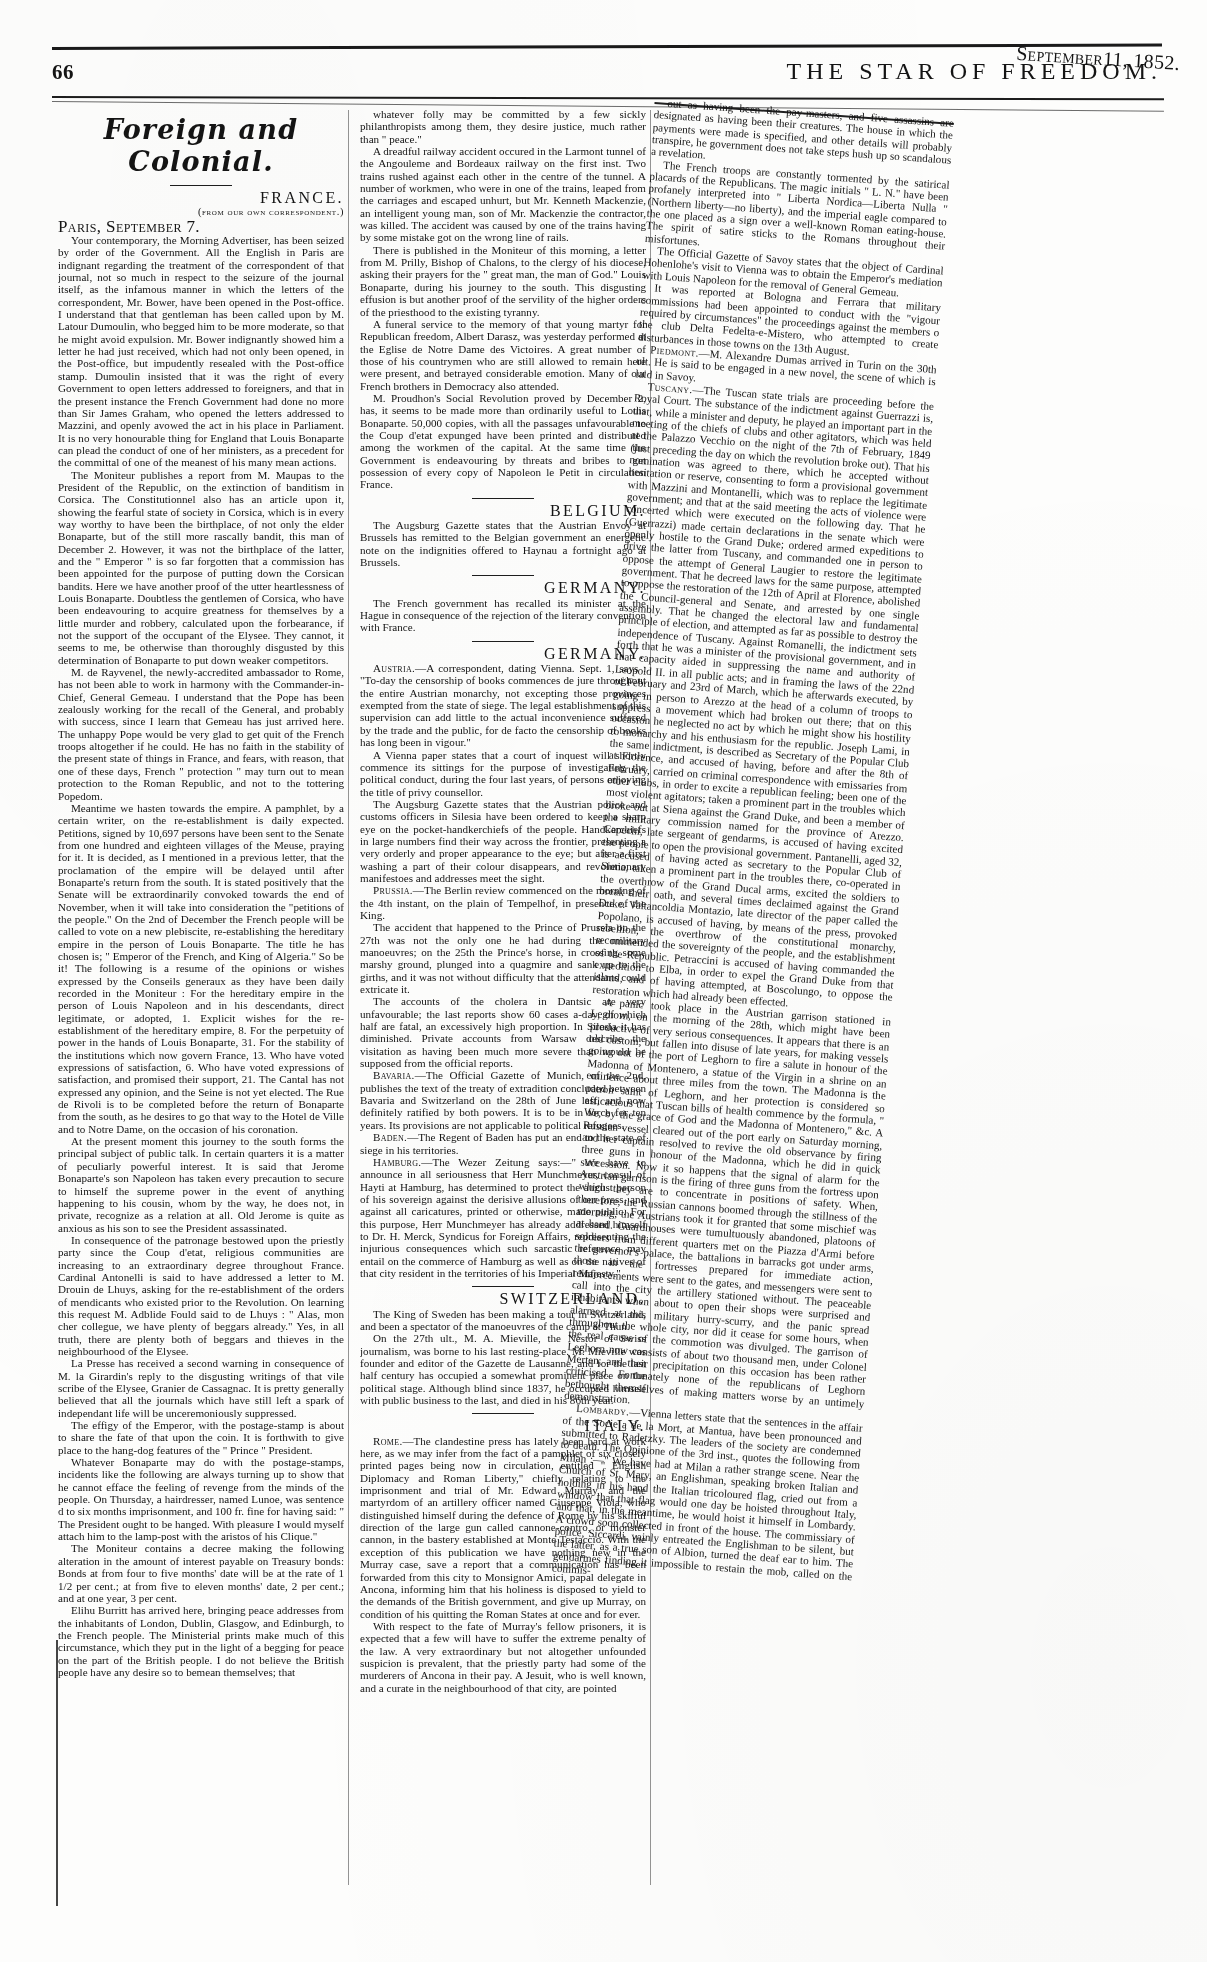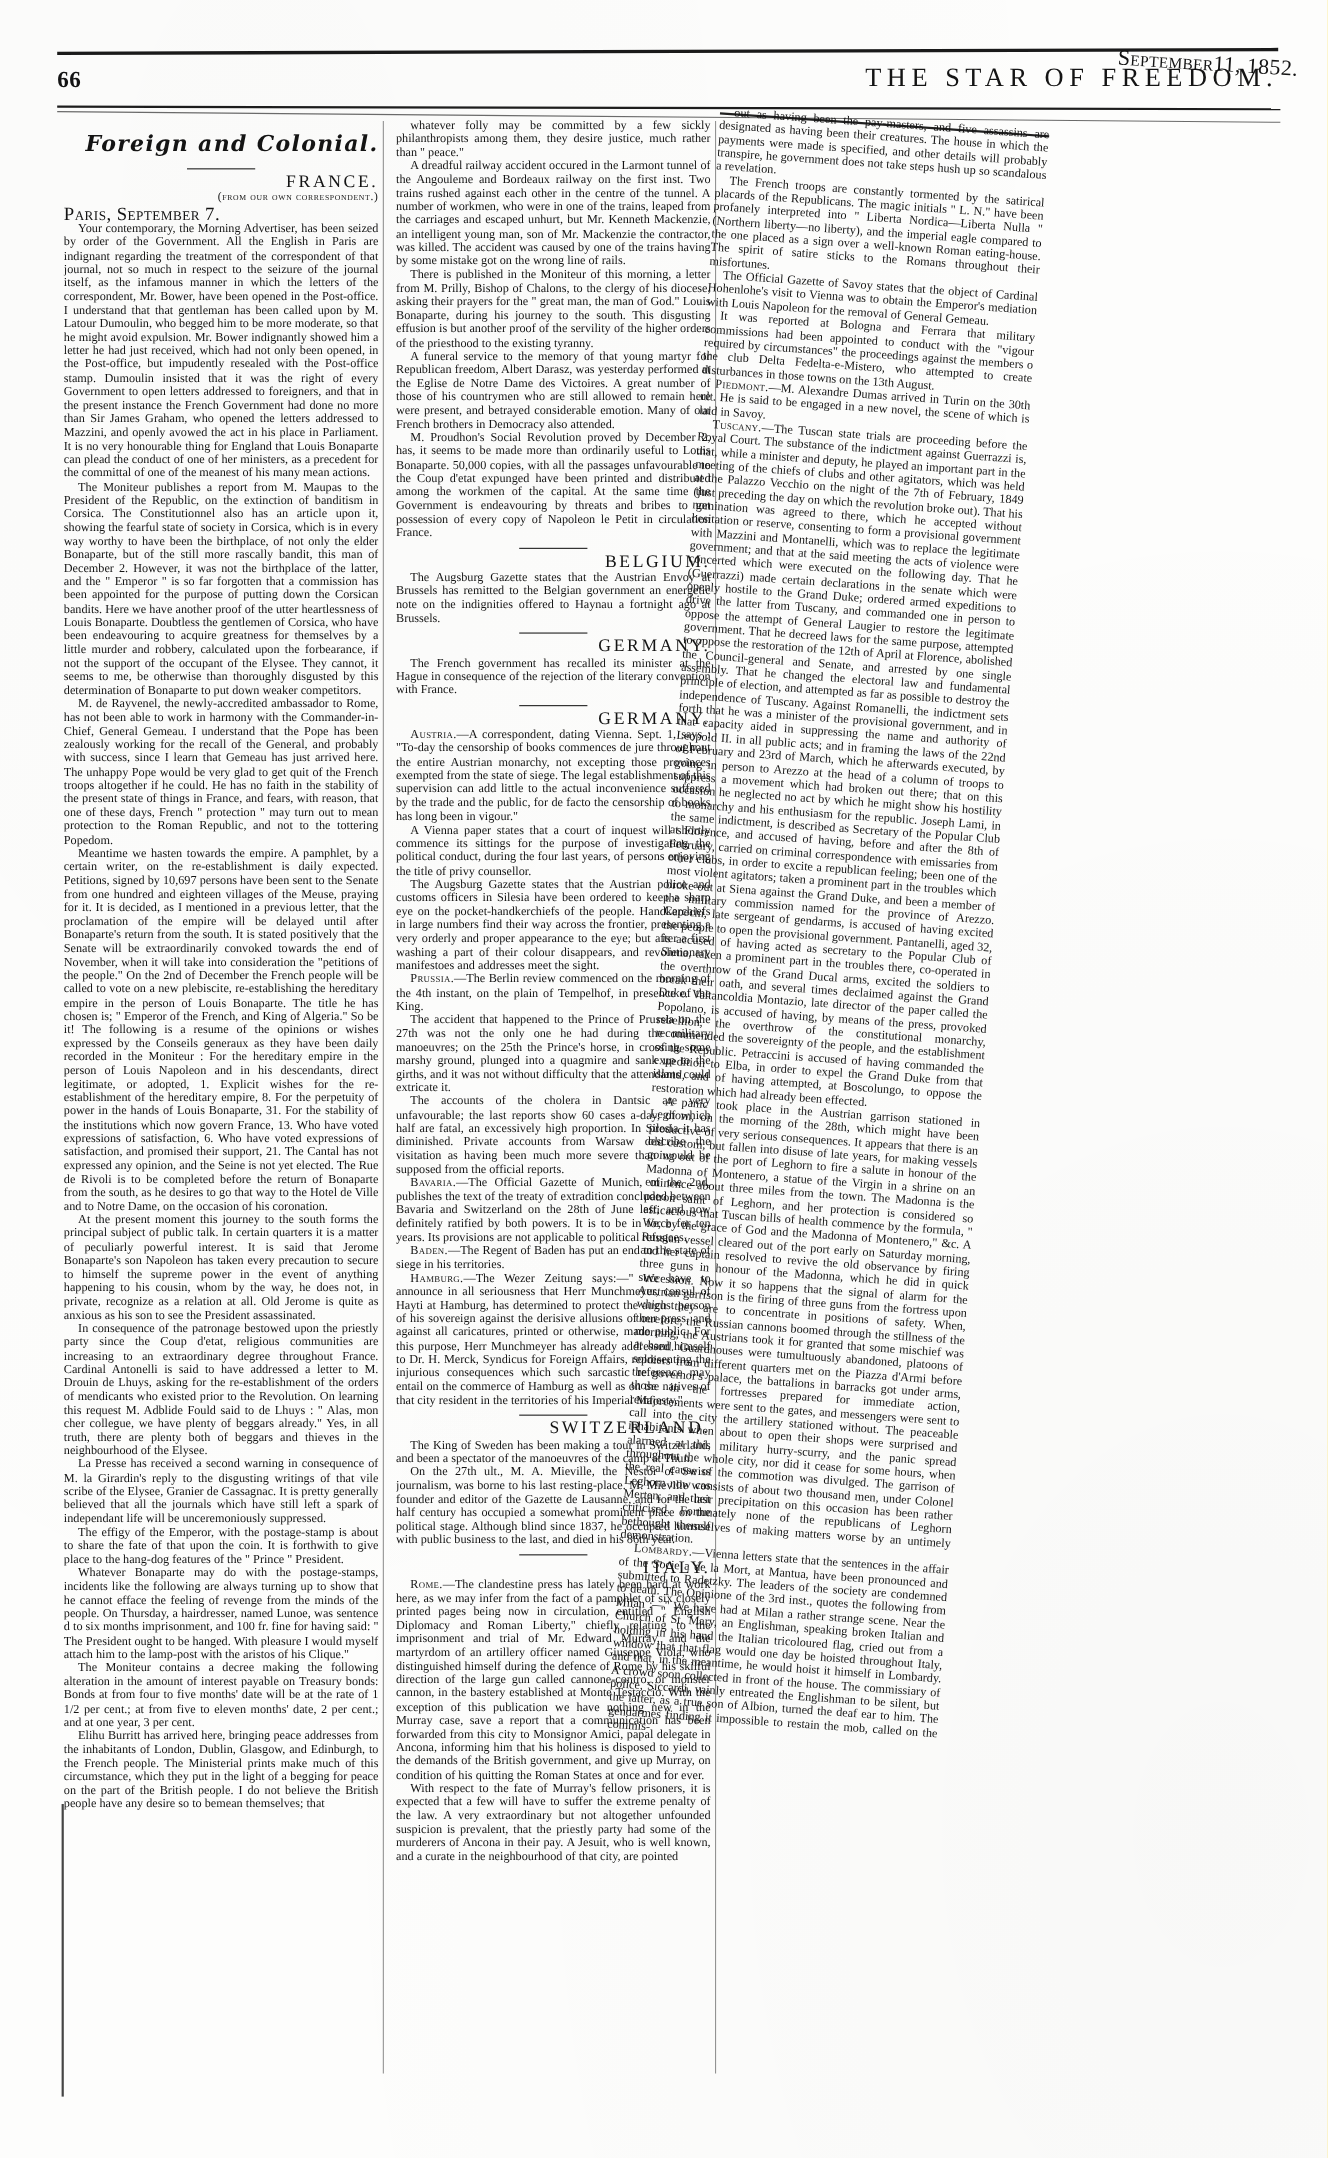--- a/index.html
+++ b/index.html
@@ -101,23 +101,23 @@
     transform-origin:left top;
   }
   #col3-skew .col{position:relative;left:0;top:0;width:300px;height:1840px;}
   #col3-skew .curl-rule{
     position:absolute;left:0;top:6px;width:300px;height:0;
     border-top:2px solid #202020;
   }
 
   
   .masthead-gothic{
-    display:block;text-align:right;
+    display:block;text-align:center;
     font-family:"DejaVu Serif","Liberation Serif",serif;
-    font-size:20px;font-weight:bold;font-style:italic;
+    font-size:27px;font-weight:bold;font-style:italic;
     letter-spacing:1.2px;
     margin:6px 0 2px 0;
     line-height:32px;
   }
   .short-rule{
     display:block;width:62px;height:0;
     border-top:1.5px solid #1e1e1e;
     margin:7px auto 6px auto;
   }
   .country-head{

